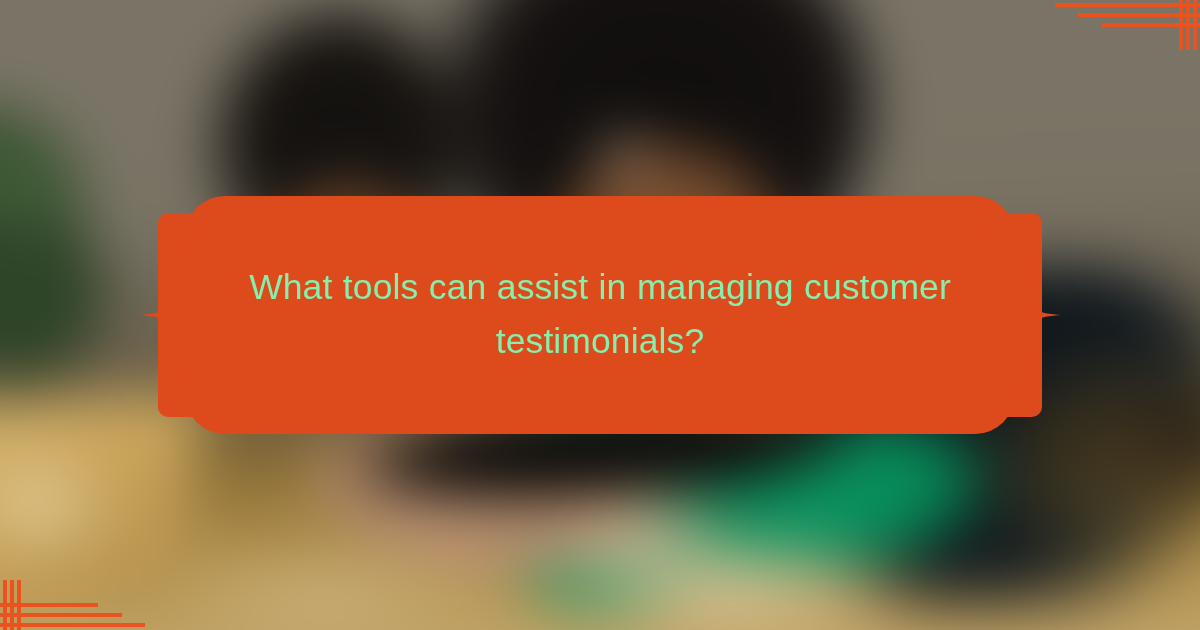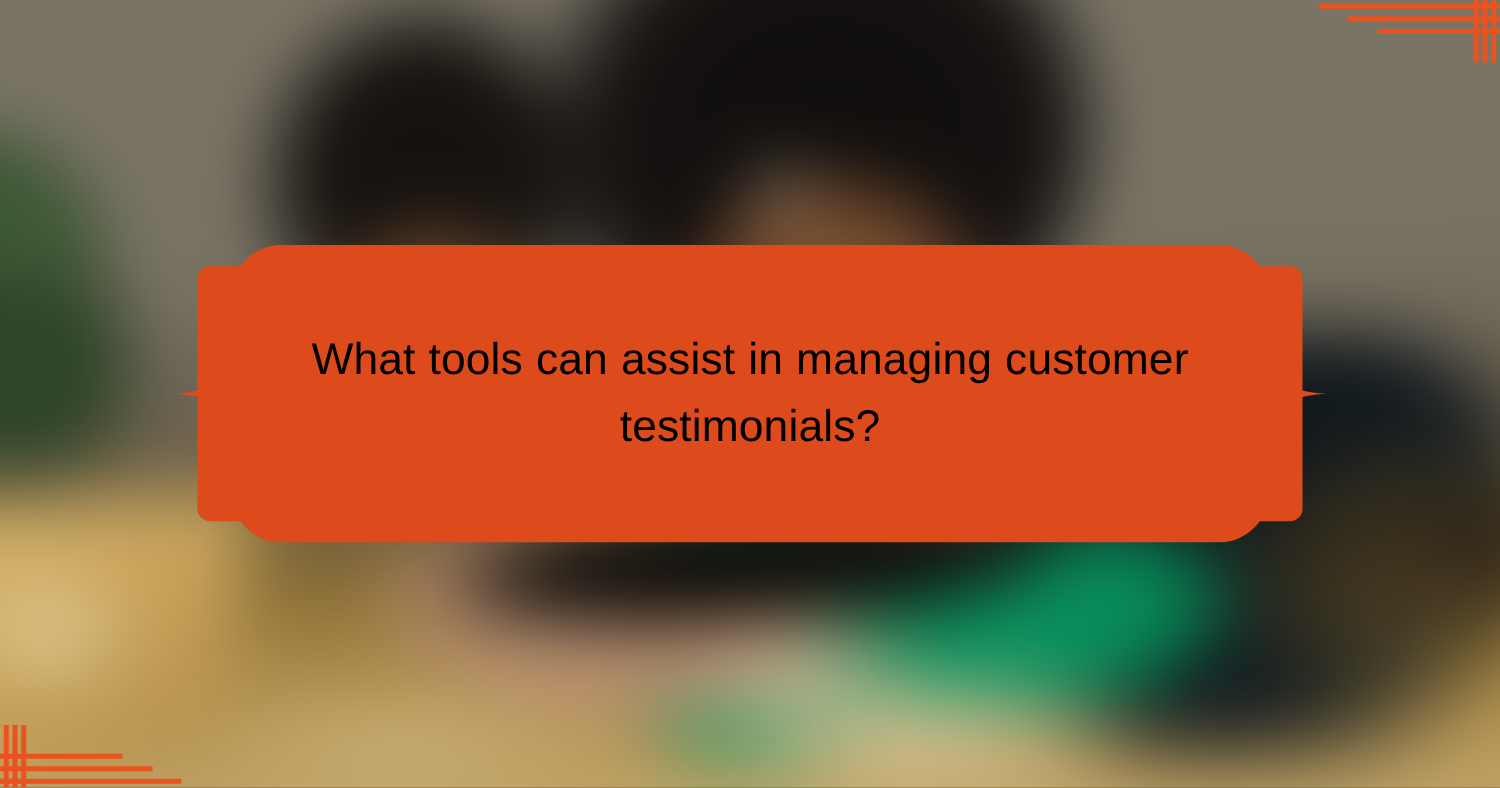--- a/index.html
+++ b/index.html
@@ -177,21 +177,21 @@
     width:980px; height:238px;
   }
   #banner svg { display:block; width:100%; height:100%; }
 
   #banner-text {
     position:absolute;
     left:120px; right:120px;
     top:50%;
     transform:translateY(-50%);
     text-align:center;
-    color:#000000;
+    color:#86efac;
     font-family:"Liberation Sans", sans-serif;
     font-size:35.5px;
     line-height:1.52;
     font-weight:400;
     letter-spacing:0.1px;
     word-spacing:0.5px;
   }
 </style>
 </head>
 <body>

